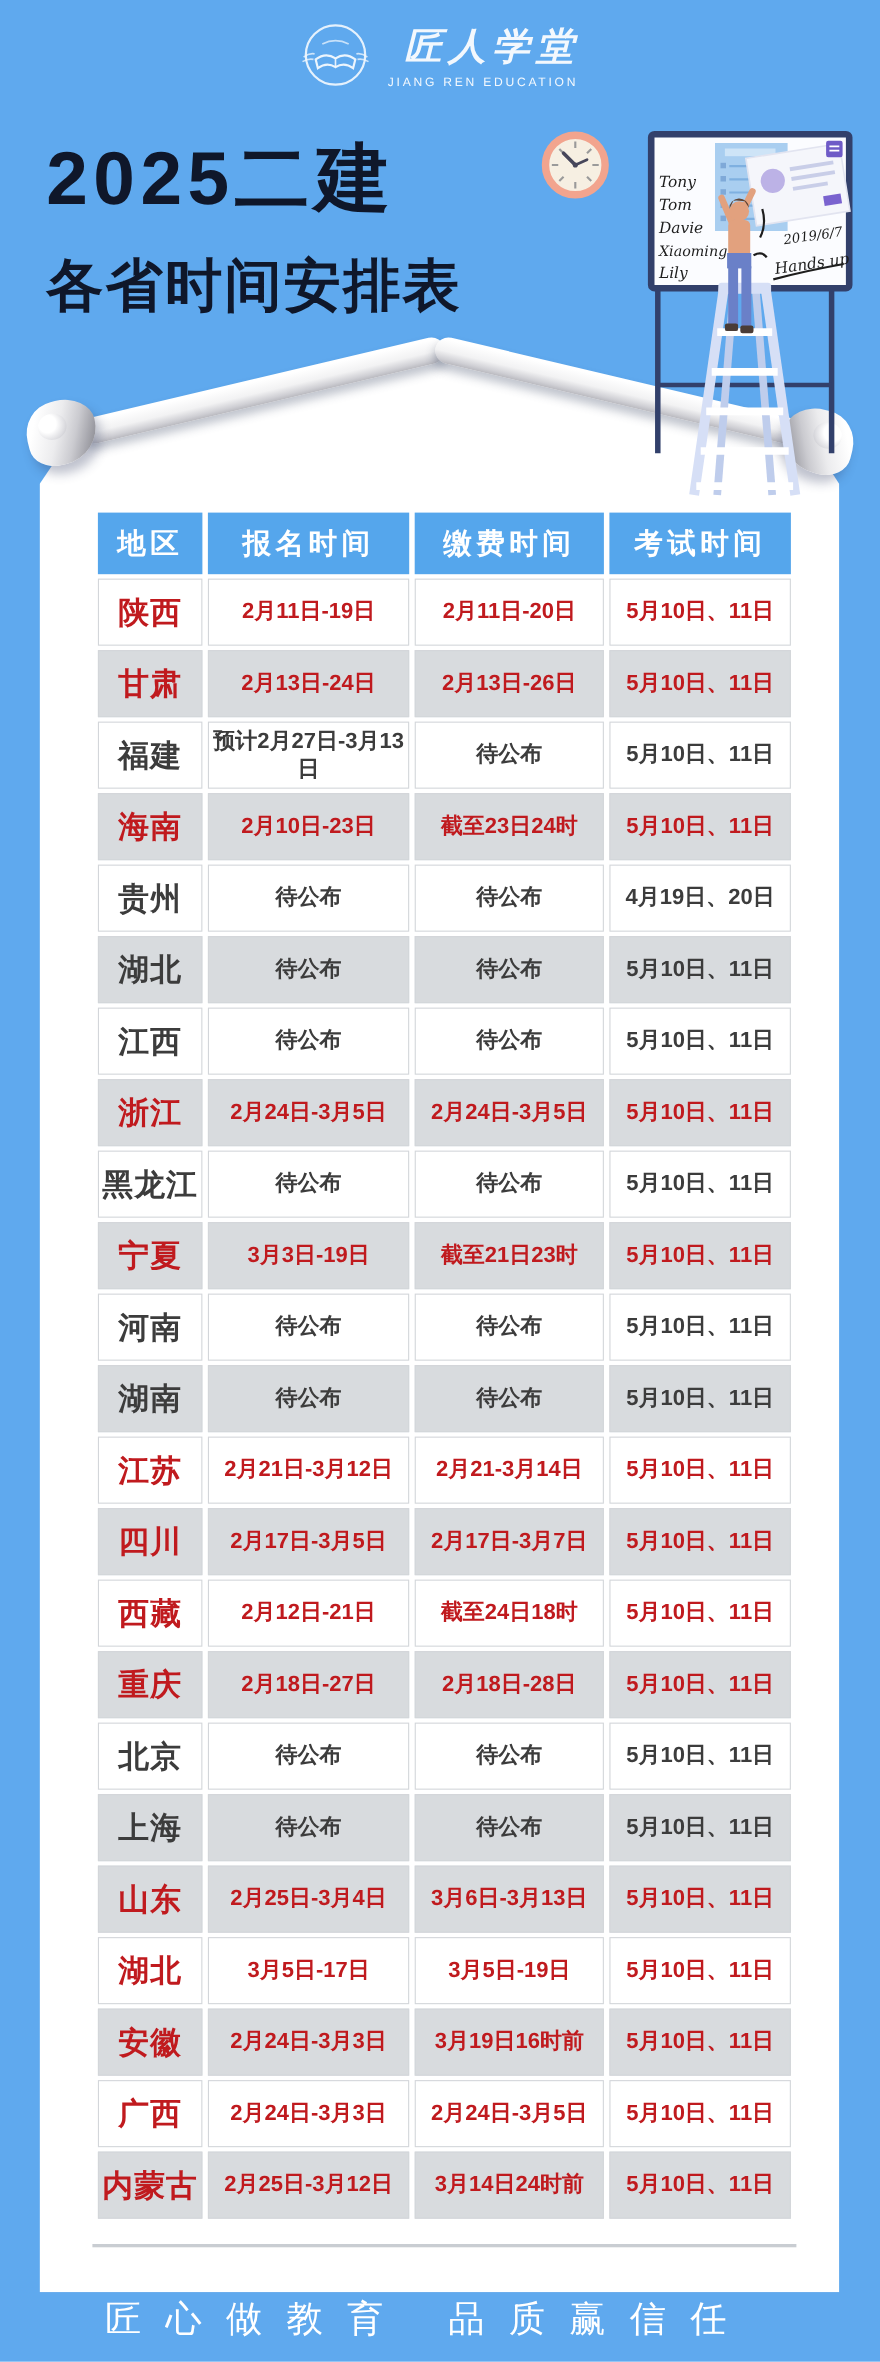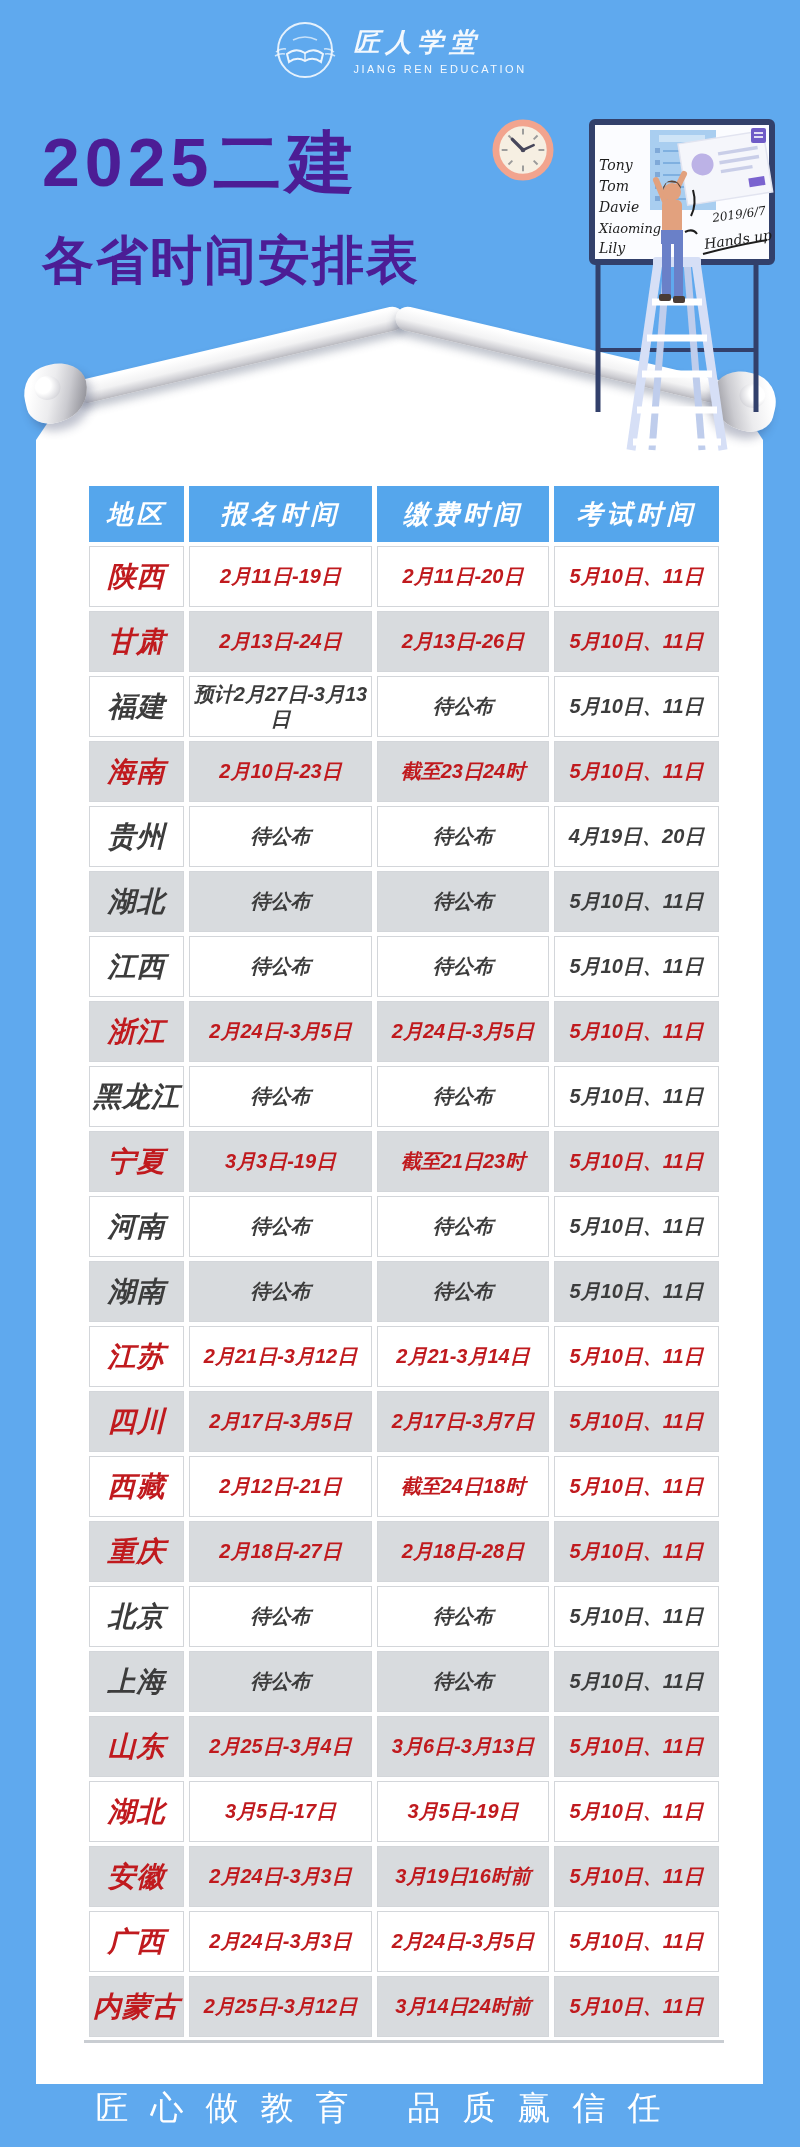--- a/index.html
+++ b/index.html
@@ -5,24 +5,24 @@
   html,body{margin:0;padding:0;}
   .poster{
     position:relative;width:800px;height:2147px;overflow:hidden;
     background:var(--bg,#5FA9EE);
     font-family:"Liberation Sans", sans-serif;
   }
   
   .logo{position:absolute;top:18px;left:0;width:100%;display:flex;justify-content:center;align-items:center;gap:16px;color:#fff;opacity:.93;}
   .logo-circle{width:64px;height:64px;}
   .logo-text{display:flex;flex-direction:column;align-items:flex-start;}
-  .logo-cn{font-size:26px;font-weight:bold;letter-spacing:6px;font-style:italic;}
+  .logo-cn{font-size:34px;font-weight:bold;letter-spacing:6px;font-style:italic;margin-left:15px;}
   .logo-en{font-size:11px;letter-spacing:2.5px;margin-top:3px;}
   
-  .title{position:absolute;left:42px;top:128px;color:#4c1d95;z-index:3;}
+  .title{position:absolute;left:42px;top:128px;color:#0f172a;z-index:3;}
   .title-l1{font-size:68px;font-weight:800;letter-spacing:5px;line-height:1;}
   .title-l2{font-size:52px;font-weight:700;letter-spacing:2px;line-height:1;margin-top:38px;}
   
   .clock{position:absolute;left:492px;top:119px;width:62px;height:62px;z-index:3;}
   
   .illus{position:absolute;left:555px;top:112px;width:245px;height:370px;z-index:4;}
   .hand{font-family:"DejaVu Serif",serif;font-style:italic;fill:#1d1d1d;}
   
   .paper{position:absolute;left:0;top:300px;width:800px;height:1784px;z-index:2;}
   .paper-main{
@@ -37,21 +37,21 @@
   .fold-r{left:396px;top:4px;transform-origin:0% 50%;transform:rotate(13.3deg);}
   .curl{position:absolute;width:64px;height:58px;z-index:4;
     background:linear-gradient(115deg,#ffffff 18%,#ececee 45%,#cbcbd0 65%,#9b9ba2 84%,#7b7b82);
     border-radius:48% 52% 58% 42% / 55% 45% 62% 38%;
     box-shadow:3px 8px 10px rgba(40,50,90,.30);}
   .curl-l{left:24px;top:64px;transform:rotate(-14deg);}
   .curl-r{left:712px;top:72px;transform:rotate(14deg) scaleX(-1);}
   .curl::after{content:"";position:absolute;left:12px;top:10px;width:26px;height:24px;border-radius:50%;
     background:radial-gradient(circle at 35% 35%,#fff 35%,#dcdce0 70%,#b6b6bc);}
   
-  .table-wrap{position:absolute;left:84px;top:482px;z-index:5;font-style:italic;}
+  .table-wrap{position:absolute;left:84px;top:462px;z-index:5;}
   table{border-collapse:separate;border-spacing:5px 4px;width:640px;table-layout:fixed;}
   th{background:var(--header,#55A6EC);color:#fff;font-size:26px;font-weight:bold;height:54px;letter-spacing:4px;}
   td{height:59px;text-align:center;vertical-align:middle;font-weight:bold;font-size:20px;
      background:#fff;border:1px solid #d3d6da;color:var(--dark,#3C3C3C);line-height:1.25;padding:0 2px;}
   tr.alt td{background:var(--gray,#D8DBDE);}
   tr.hl td{color:var(--red,#C01A1E);}
   td.region{font-size:28px;letter-spacing:1px;}
   .table-cut{position:absolute;left:84px;top:2040px;width:640px;height:3px;background:#c9cdd2;z-index:5;}
   
   .slogan{position:absolute;left:0;bottom:16px;width:100%;text-align:center;color:#fff;z-index:3;

